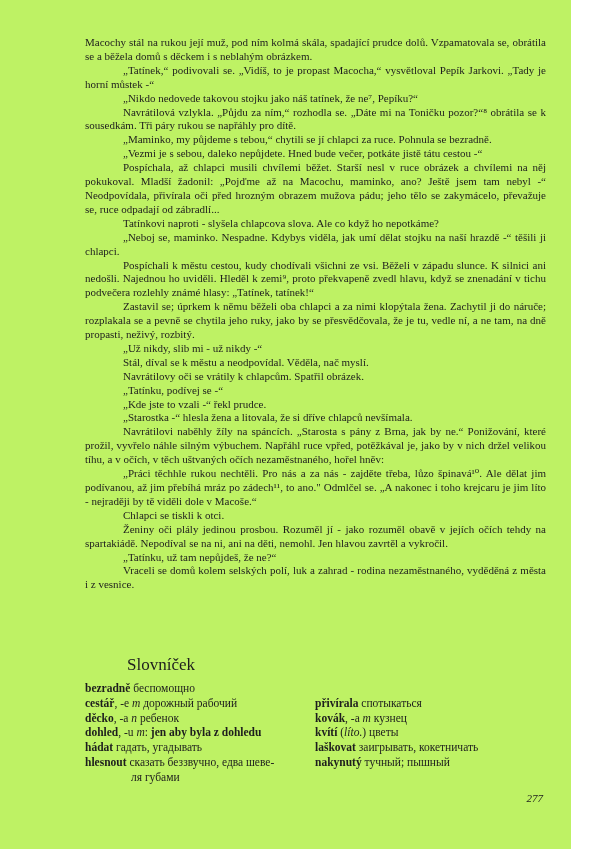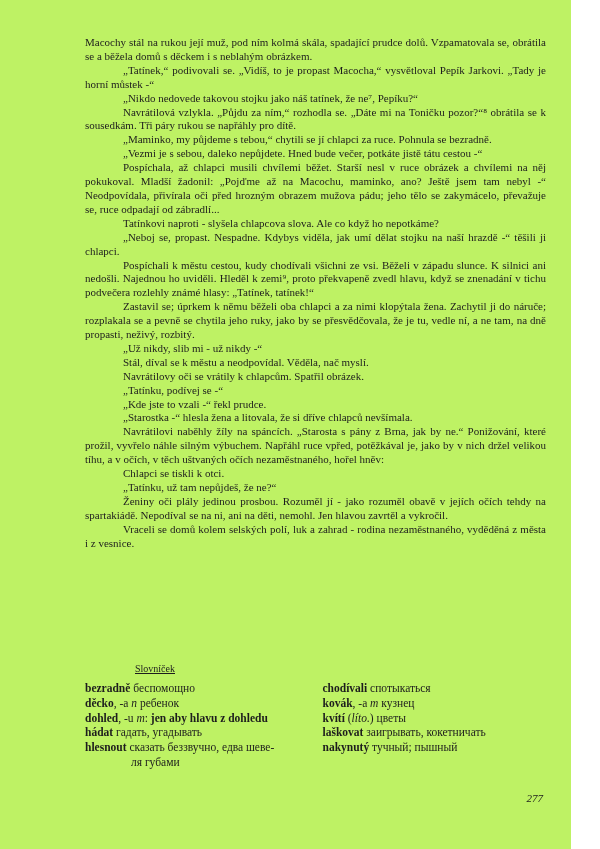--- a/index.html
+++ b/index.html
@@ -23,32 +23,32 @@
     font-size: 11px;
     line-height: 13.9px;
     text-align: justify;
     text-indent: 38px;
   }
   p.para.noindent { text-indent: 0; }
   .vocab-title {
     position: absolute;
     left: 123px;
     top: 651px;
-    margin: 12px;
-    font-size: 10px;
+    margin: 4px;
+    font-size: 17px;
     font-weight: normal;
-    text-decoration: underline;
   }
   .vocab-columns {
     position: absolute;
     left: 85px;
     top: 681px;
     width: 461px;
     display: flex;
-    gap: 14px;
+    gap: 6px;
+    align-items: center;
   }
   .vocab-col {
     width: 224px;
     font-size: 11.5px;
     line-height: 14.8px;
   }
   .entry { margin: 0; }
   .hw { font-weight: bold; }
   .gram { font-style: italic; }
   .cont { padding-left: 46px; }
@@ -68,50 +68,52 @@
 
   <div class="body-text">
     <p class="para noindent">Macochy stál na rukou její muž, pod ním kolmá skála, spadající prudce dolů. Vzpamatovala se, obrátila se a běžela domů s děckem i s neblahým obrázkem.</p>
     <p class="para">„Tatínek,“ podivovali se. „Vidíš, to je propast Macocha,“ vysvětloval Pepík Jarkovi. „Tady je horní můstek -“</p>
     <p class="para">„Nikdo nedovede takovou stojku jako náš tatínek, že ne⁷, Pepíku?“</p>
     <p class="para">Navrátilová vzlykla. „Půjdu za ním,“ rozhodla se. „Dáte mi na Toničku pozor?“⁸ obrátila se k sousedkám. Tři páry rukou se napřáhly pro dítě.</p>
     <p class="para">„Maminko, my půjdeme s tebou,“ chytili se jí chlapci za ruce. Pohnula se bezradně.</p>
     <p class="para">„Vezmi je s sebou, daleko nepůjdete. Hned bude večer, potkáte jistě tátu cestou -“</p>
     <p class="para">Pospíchala, až chlapci musili chvílemi běžet. Starší nesl v ruce obrázek a chvílemi na něj pokukoval. Mladší žadonil: „Pojďme až na Macochu, maminko, ano? Ještě jsem tam nebyl -“ Neodpovídala, přivírala oči před hrozným obrazem mužova pádu; jeho tělo se zakymácelo, převažuje se, ruce odpadají od zábradlí...</p>
     <p class="para">Tatínkovi naproti - slyšela chlapcova slova. Ale co když ho nepotkáme?</p>
-    <p class="para">„Neboj se, propast. Nespadne. Kdybys viděla, jak umí dělat stojku na naší hrazdě -“ těšili ji chlapci.</p>
+    <p class="para">„Neboj se, maminko. Nespadne. Kdybys viděla, jak umí dělat stojku na naší hrazdě -“ těšili ji chlapci.</p>
     <p class="para">Pospíchali k městu cestou, kudy chodívali všichni ze vsi. Běželi v západu slunce. K silnici ani nedošli. Najednou ho uviděli. Hleděl k zemi⁹, proto překvapeně zvedl hlavu, když se znenadání v tichu podvečera rozlehly známé hlasy: „Tatínek, tatínek!“</p>
     <p class="para">Zastavil se; úprkem k němu běželi oba chlapci a za nimi klopýtala žena. Zachytil ji do náruče; rozplakala se a pevně se chytila jeho ruky, jako by se přesvědčovala, že je tu, vedle ní, a ne tam, na dně propasti, neživý, rozbitý.</p>
     <p class="para">„Už nikdy, slib mi - už nikdy -“</p>
     <p class="para">Stál, díval se k městu a neodpovídal. Věděla, nač myslí.</p>
     <p class="para">Navrátilovy oči se vrátily k chlapcům. Spatřil obrázek.</p>
     <p class="para">„Tatínku, podívej se -“</p>
     <p class="para">„Kde jste to vzali -“ řekl prudce.</p>
     <p class="para">„Starostka -“ hlesla žena a litovala, že si dříve chlapců nevšímala.</p>
     <p class="para">Navrátilovi naběhly žíly na spáncích. „Starosta s pány z Brna, jak by ne.“ Ponižování, které prožil, vyvřelo náhle silným výbuchem. Napřáhl ruce vpřed, potěžkával je, jako by v nich držel velikou tíhu, a v očích, v těch uštvaných očích nezaměstnaného, hořel hněv:</p>
+    <p class="para">„Práci těchhle rukou nechtěli. Pro nás a za nás - zajděte třeba, lůzo špinavá¹⁰. Ale dělat jim podívanou, až jim přebíhá mráz po zádech¹¹, to ano." Odmlčel se. „A nakonec i toho krejcaru je jim líto - nejraději by tě viděli dole v Macoše.“</p>
     <p class="para">Chlapci se tiskli k otci.</p>
+    <p class="para">Ženiny oči plály jedinou prosbou. Rozuměl jí - jako rozuměl obavě v jejích očích tehdy na spartakiádě. Nepodíval se na ni, ani na děti, nemohl. Jen hlavou zavrtěl a vykročil.</p>
     <p class="para">„Tatínku, už tam nepůjdeš, že ne?“</p>
-    <p class="para">Ženiny oči plály jedinou prosbou. Rozuměl jí - jako rozuměl obavě v jejích očích tehdy na spartakiádě. Nepodíval se na ni, ani na děti, nemohl. Jen hlavou zavrtěl a vykročil.</p>
     <p class="para">Vraceli se domů kolem selských polí, luk a zahrad - rodina nezaměstnaného, vyděděná z města i z vesnice.</p>
   </div>
 
   <h2 class="vocab-title">Slovníček</h2>
 
   <div class="vocab-columns">
 
     <div class="vocab-col">
       <div class="entry"><span class="hw">bezradně</span><span></span><span class="gram"></span><span> беспомощно</span><span class="hw"></span></div>
+      <div class="entry"><span class="hw">cestář</span><span>, -e </span><span class="gram">m</span><span> дорожный рабочий</span><span class="hw"></span></div>
       <div class="entry"><span class="hw">děcko</span><span>, -a </span><span class="gram">n</span><span> ребенок</span><span class="hw"></span></div>
-      <div class="entry"><span class="hw">dohled</span><span>, -u </span><span class="gram">m</span><span>: </span><span class="hw">jen aby hlavu z dohledu</span></div>
+      <div class="entry"><span class="hw">dohled</span><span>, -u </span><span class="gram">m</span><span>: </span><span class="hw">jen aby byla z dohledu</span></div>
       <div class="entry"><span class="hw">hádat</span><span></span><span class="gram"></span><span> гадать, угадывать</span><span class="hw"></span></div>
       <div class="entry"><span class="hw">hlesnout</span><span></span><span class="gram"></span><span> сказать беззвучно, едва шеве-</span><span class="hw"></span><div class="cont">ля губами</div></div>
     </div>
 
     <div class="vocab-col">
-      <div class="entry"><span class="hw">chodívali</span><span></span><span class="gram"></span><span> спотыкаться</span></div>
+      <div class="entry"><span class="hw">přivírala</span><span></span><span class="gram"></span><span> спотыкаться</span></div>
       <div class="entry"><span class="hw">kovák</span><span>, -a </span><span class="gram">m</span><span> кузнец</span></div>
       <div class="entry"><span class="hw">kvítí</span><span> (</span><span class="gram">líto.</span><span>) цветы</span></div>
       <div class="entry"><span class="hw">laškovat</span><span></span><span class="gram"></span><span> заигрывать, кокетничать</span></div>
       <div class="entry"><span class="hw">nakynutý</span><span></span><span class="gram"></span><span> тучный; пышный</span></div>
     </div>
 
   </div>
 
   <div class="page-number">277</div>
 

